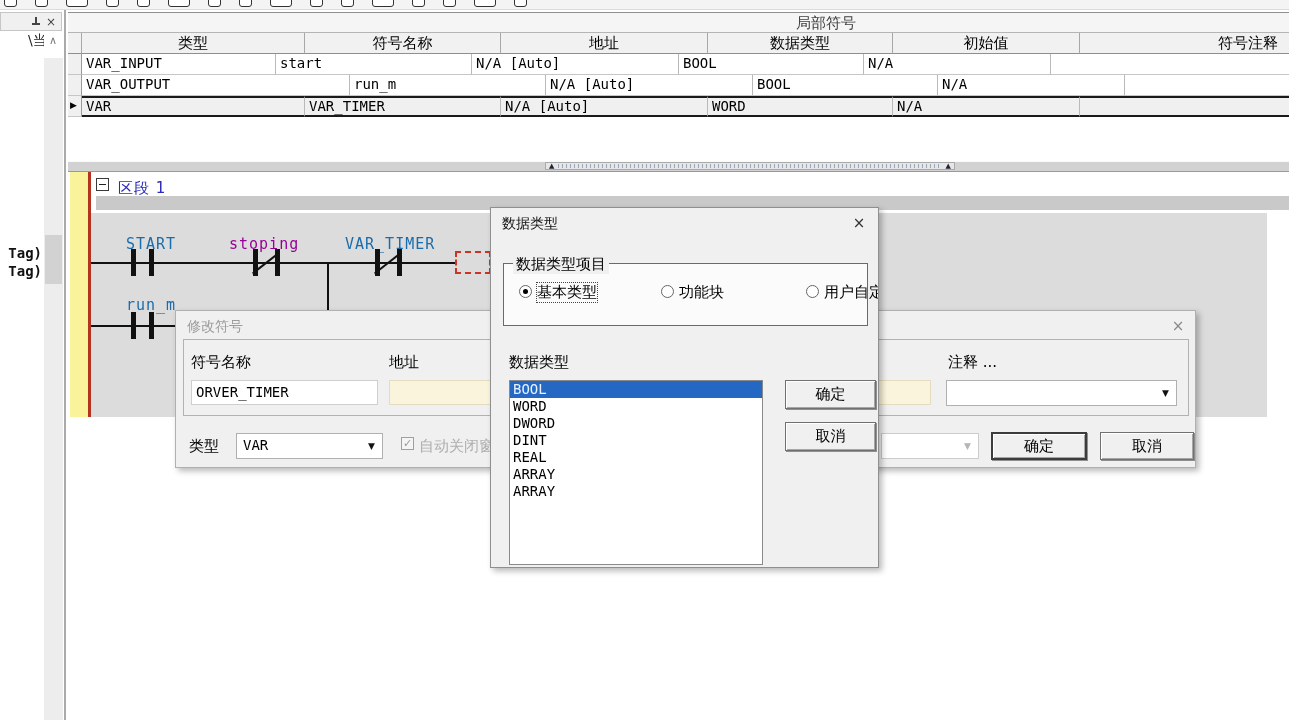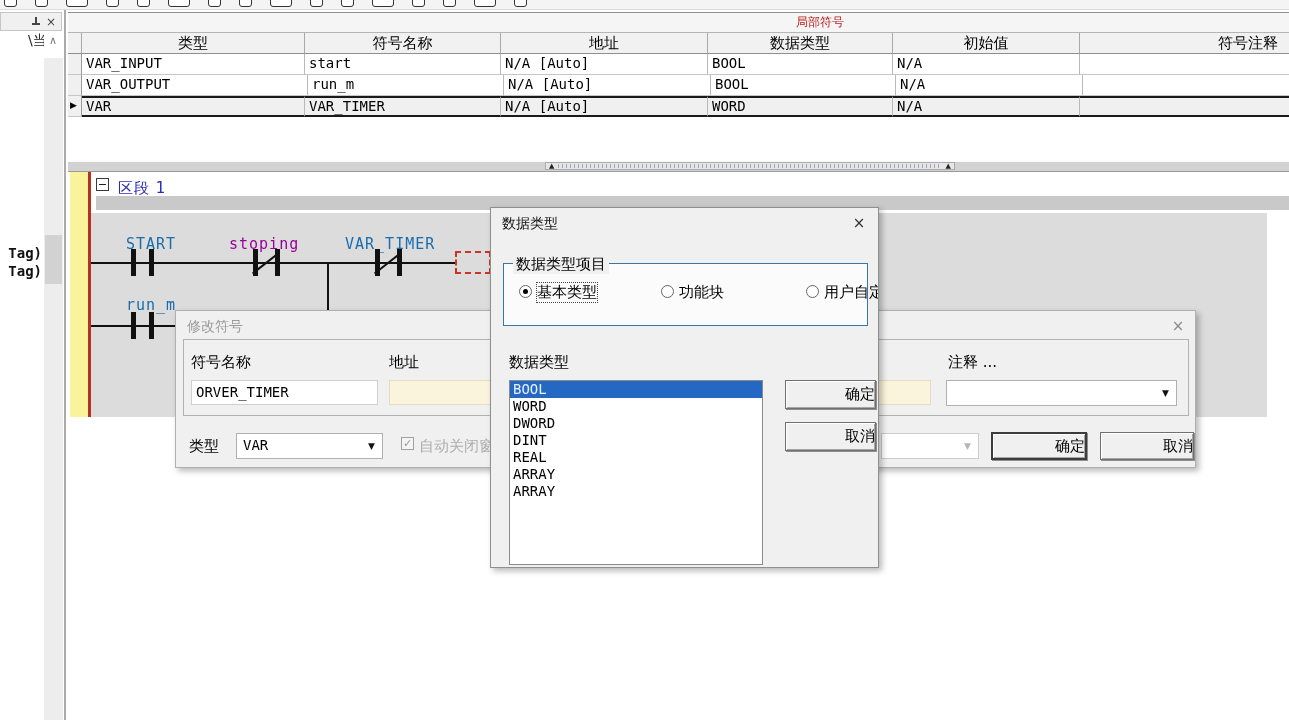--- a/index.html
+++ b/index.html
@@ -26,21 +26,21 @@
   .lp-tab { left:0; top:32px; width:44px; height:22px; overflow:hidden; font-size:14px; color:#222; white-space:nowrap;padding-left:28px; }
   .lp-up { left:44px; top:34px; width:18px; height:18px; font-size:11px; color:#777; text-align:center; }
   .tree-item { width:42px; overflow:hidden; text-align:right; font-size:14px; color:#111; height:18px; }
   .lp-scroll { left:44px; top:58px; width:19px; height:662px; background:#ededed; }
   .lp-thumb { left:45px; top:235px; width:17px; height:49px; background:#d2d2d2; }
   .lp-border { left:64px; top:10px; width:2px; height:710px; background:#aaa; }
 
   
   .tbl-top { left:68px; top:12px; width:1221px; height:1px; background:#909090; }
   .tbl-title { left:68px; top:13px; width:1221px; height:20px; background:#f5f5f5; border-bottom:1px solid #b5b5b5; }
-  .tbl-title span { position:absolute; left:728px; top:1px; font-size:12px; color:#b91c1c; }
+  .tbl-title span { position:absolute; left:728px; top:1px; font-size:15px; color:#404040; }
   .trow { left:68px; display:flex; width:1221px; overflow:hidden; }
   .hrow  { top:33px; height:21px; }
   .hcell { background:#f1f1f1; border-right:1px solid #a8a8a8; border-bottom:1px solid #8f8f8f;
     font-size:15px; text-align:center; line-height:20px; color:#000; flex:none; position:relative; }
   .drow { height:21px; }
   .dcell { background:#fff; border-right:1px solid #b9b9b9; border-bottom:1px solid #c6c6c6;
     font-family:"DejaVu Sans Mono", monospace; font-size:14px; line-height:19px; padding-left:4px;
     color:#000; flex:none; white-space:nowrap; overflow:hidden; }
   .selrow .dcell { background:#f0f0f0; border-top:2px solid #1a1a1a; border-bottom:2px solid #1a1a1a; line-height:16px; }
   .selcell { background:#f0f0f0; border-right:1px solid #9a9a9a; border-bottom:1px solid #c6c6c6; flex:none; position:relative; }
@@ -67,21 +67,21 @@
   .lbl { position:absolute; font-family:"DejaVu Sans Mono", monospace; font-size:15px; letter-spacing:1px; font-weight:500; }
   .cbar { position:absolute; width:5px; height:27px; background:#111; }
   .slash { position:absolute; width:2px; height:34px; background:#111; transform:rotate(52deg); }
   .sel-box { left:455px; top:251px; width:36px; height:23px; border:2px dashed #cc3322; }
 
   
   .dialog { background:#f0f0f0; border:1px solid #8f8f8f; box-shadow:3px 3px 6px rgba(0,0,0,0.28); overflow:hidden; }
   .dlg-title { position:absolute; left:11px; top:7px; font-size:14px; color:#111; }
   .dlg-close { position:absolute; top:6px; font-size:15px; color:#555; width:18px; text-align:center; }
   .btn3d { position:absolute; background:#f0f0f0; border:1px solid #707070; font-size:15px; color:#000;
-    text-align:right; box-shadow:inset 1px 1px 0 #ffffff, inset -1px -1px 0 #a6a6a6, 1px 1px 0 #8f8f8f; }
+    text-align:center; box-shadow:inset 1px 1px 0 #ffffff, inset -1px -1px 0 #a6a6a6, 1px 1px 0 #8f8f8f; }
   .btn3d.default { border:2px solid #3c3c3c; }
   .combo { position:absolute; background:#fff; border:1px solid #b0b0b0; }
   .combo .arrow { position:absolute; right:7px; top:50%; transform:translateY(-50%); font-size:9px; color:#111; }
   .combo .txt { position:absolute; left:6px; top:3px; font-family:"DejaVu Sans Mono", monospace; font-size:14px; }
 
   
   .mod-group { position:absolute; left:7px; top:28px; width:1006px; height:77px; border:1px solid #b2b2b2; }
   .fld-label { position:absolute; font-size:15px; color:#000; }
   .input { position:absolute; height:25px; background:#fff; border:1px solid #cfcfcf;
     font-family:"DejaVu Sans Mono", monospace; font-size:14px; line-height:23px; padding-left:4px; }
@@ -149,30 +149,30 @@
     <div class="hcell" style="width:196px">符号名称</div>
     <div class="hcell" style="width:207px">地址</div>
     <div class="hcell" style="width:185px">数据类型</div>
     <div class="hcell" style="width:187px">初始值</div>
     <div class="hcell" style="width:340px">
       <span style="position:absolute;left:138px;">符号注释</span>
     </div>
   </div>
   <div class="abs trow drow" style="top:54px">
     <div class="selcell" style="width:14px"></div>
-    <div class="dcell" style="width:223px">VAR_INPUT</div>
+    <div class="dcell" style="width:194px">VAR_INPUT</div>
     <div class="dcell" style="width:196px">start</div>
     <div class="dcell" style="width:207px">N/A [Auto]</div>
     <div class="dcell" style="width:185px">BOOL</div>
     <div class="dcell" style="width:187px">N/A</div>
     <div class="dcell" style="width:340px"></div>
   </div>
   <div class="abs trow drow" style="top:75px">
     <div class="selcell" style="width:14px"></div>
-    <div class="dcell" style="width:226px">VAR_OUTPUT</div>
+    <div class="dcell" style="width:268px">VAR_OUTPUT</div>
     <div class="dcell" style="width:196px">run_m</div>
     <div class="dcell" style="width:207px">N/A [Auto]</div>
     <div class="dcell" style="width:185px">BOOL</div>
     <div class="dcell" style="width:187px">N/A</div>
     <div class="dcell" style="width:340px"></div>
   </div>
   <div class="abs trow drow selrow" style="top:96px">
     <div class="selcell" style="width:14px">
       <span class="marker">▶</span>
     </div>

